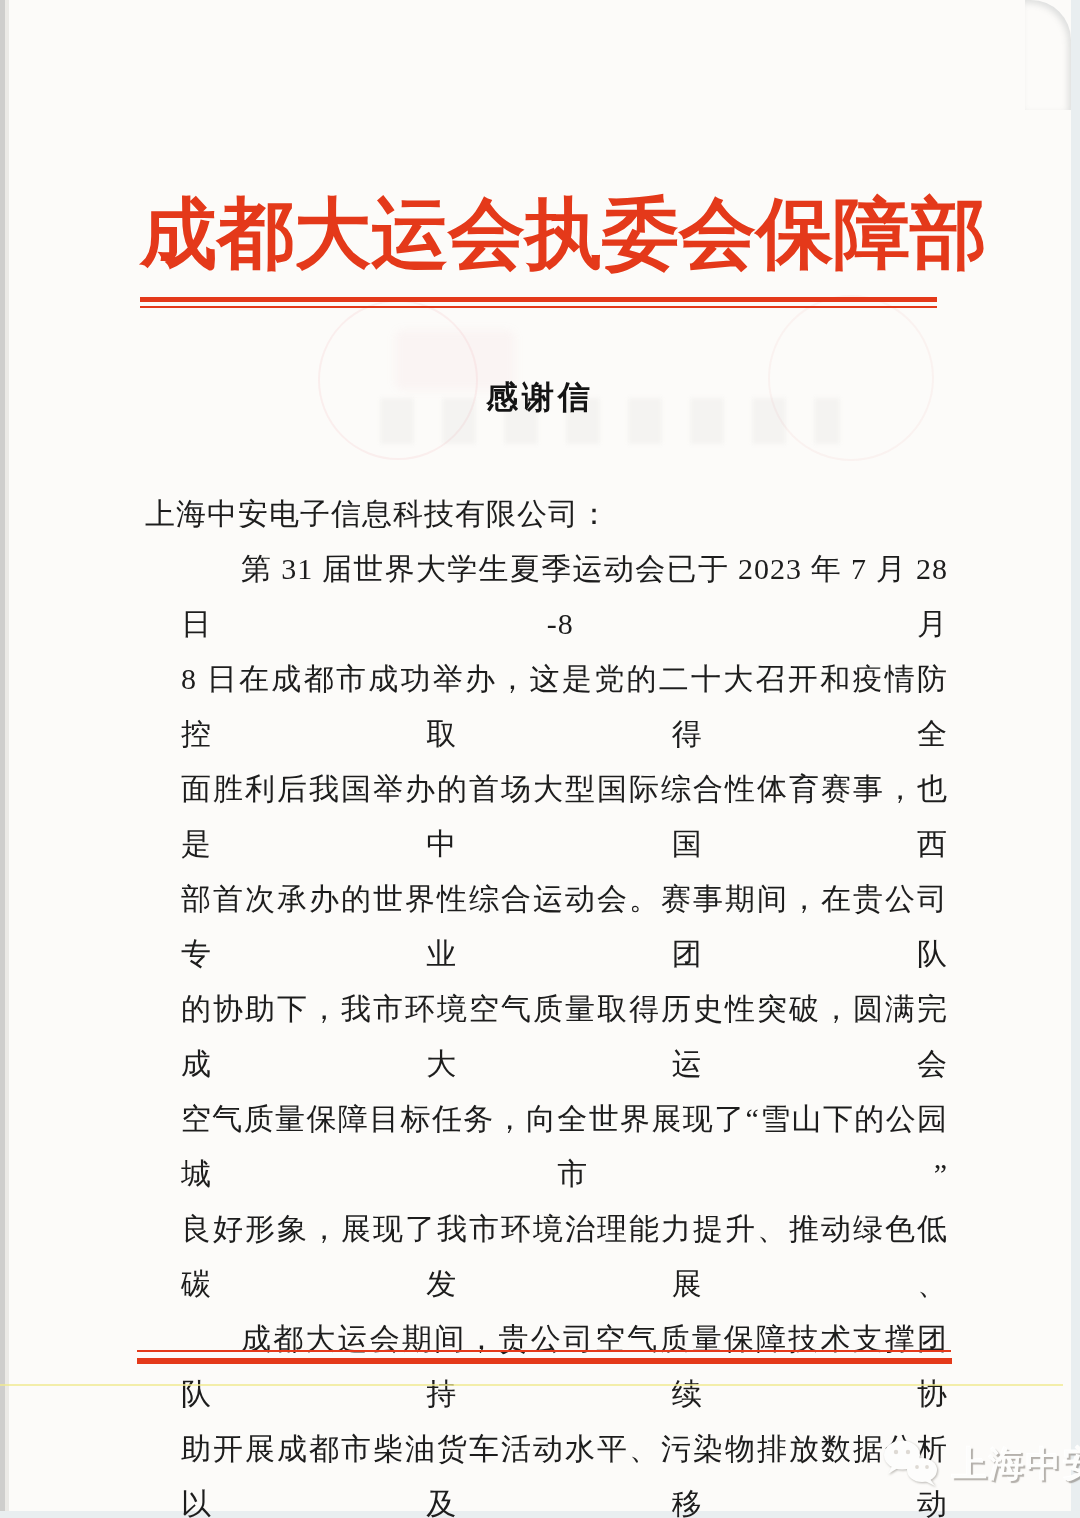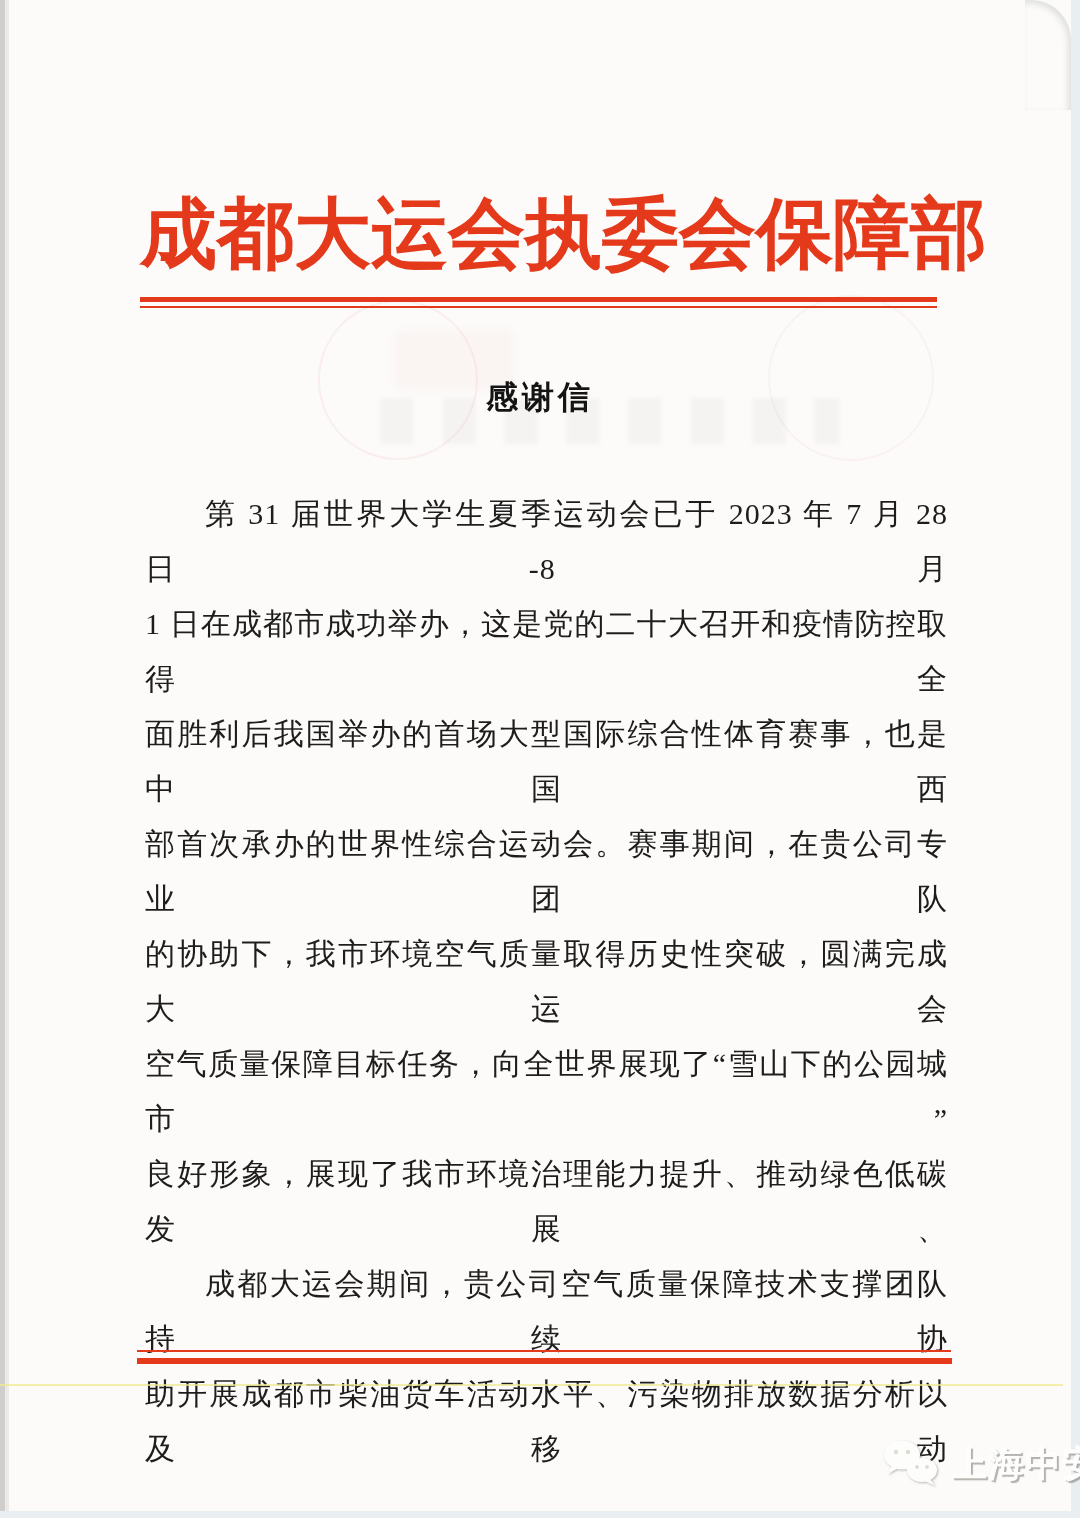--- a/index.html
+++ b/index.html
@@ -42,21 +42,21 @@
   .letter-title {
     position:absolute; top:376px; left:140px; width:800px;
     text-align:center; font-size:32px; font-weight:bold; color:#141414; letter-spacing:4px;
   }
   
   .body-block {
     position:absolute; top:486px; left:145px; width:803px;
     font-size:30px; color:#1d1d1d; line-height:55px;
   }
   .line { text-align:justify; letter-spacing:1px; }
-  .line.fill { text-align-last:justify; }
+  .line.fill { text-align-last:justify;margin-left:36px; }
   .line.indent { text-indent:2em; }
   
   .watermark { position:absolute; left:880px; top:1436px; display:flex; align-items:center; gap:10px; }
   .wechat-icon { width:62px; height:56px; filter:drop-shadow(1.5px 1.5px 1px rgba(120,115,108,0.5)); }
   .watermark-label {
     font-family:"Liberation Sans","DejaVu Sans",sans-serif;
     font-size:35px; font-weight:bold; color:#fdfdfc; letter-spacing:2px; white-space:nowrap;
     text-shadow: 2px 2px 1px rgba(120,115,108,0.55), -1px -1px 0 rgba(255,255,255,0.9);
   }
 </style>
@@ -76,24 +76,25 @@
   <div class="ghost ghost-text-1"></div>
   <div class="ghost ghost-text-2"></div>
 
   <div class="header-title" style="color: rgb(228, 57, 26);">成都大运会执委会保障部</div>
   <div class="rule rule-top-thick" style="background: rgb(228, 57, 26);"></div>
   <div class="rule rule-top-thin" style="background: rgb(228, 57, 26);"></div>
 
   <div class="letter-title">感谢信</div>
 
   <div class="body-block" style="color: rgb(29, 29, 29);">
+    <div class="line">上海中安电子信息科技有限公司：</div>
     <div>
 
     <div class="line indent fill">第 31 届世界大学生夏季运动会已于 2023 年 7 月 28 日-8 月</div>
-        <div class="line fill">1 日在成都市成功举办，这是党的二十大召开和疫情防控取得全</div>
+        <div class="line fill">8 日在成都市成功举办，这是党的二十大召开和疫情防控取得全</div>
         <div class="line fill">面胜利后我国举办的首场大型国际综合性体育赛事，也是中国西</div>
         <div class="line fill">部首次承办的世界性综合运动会。赛事期间，在贵公司专业团队</div>
         <div class="line fill">的协助下，我市环境空气质量取得历史性突破，圆满完成大运会</div>
         <div class="line fill">空气质量保障目标任务，向全世界展现了“雪山下的公园城市”</div>
         <div class="line fill">良好形象，展现了我市环境治理能力提升、推动绿色低碳发展、</div>
         <div class="line indent fill">成都大运会期间，贵公司空气质量保障技术支撑团队持续协</div>
         <div class="line fill">助开展成都市柴油货车活动水平、污染物排放数据分析以及移动</div>
       </div>
   </div>
 

